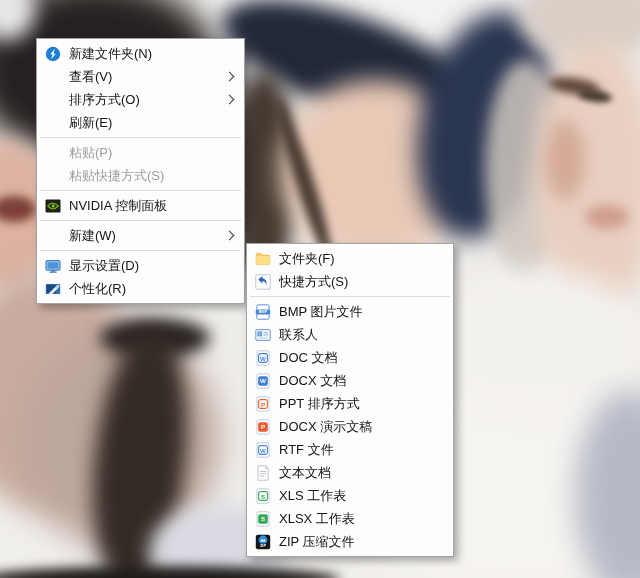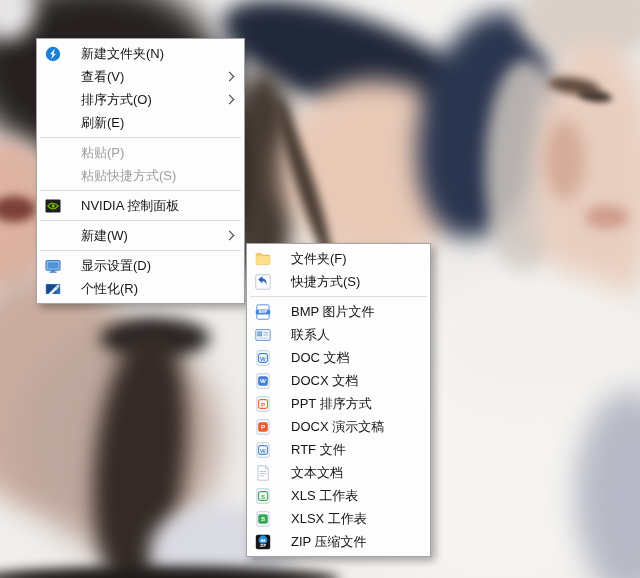--- a/index.html
+++ b/index.html
@@ -12,23 +12,23 @@
   .wallpaper{position:absolute; inset:0;}
   .blob{position:absolute; border-radius:50%;}
 
   .menu{
     position:absolute; box-sizing:border-box;
     background:#fdfdfd; border:1px solid #a3a3a3;
     box-shadow:4px 4px 8px rgba(0,0,0,0.32);
     padding:3px 0; z-index:5;
   }
   .menu.main-menu{ left:36px; top:38px;  width:209px; }
-  .menu.sub-menu { left:246px; top:243px; width:185px; z-index:6; }
-
-  .menu-item{ display:flex; align-items:center; height:23px; padding:0 8px; white-space:nowrap;gap:12px; }
+  .menu.sub-menu { left:246px; top:243px; width:208px; z-index:6; }
+
+  .menu-item{ display:flex; align-items:center; height:23px; padding:0 8px; white-space:nowrap; }
   .menu-item.disabled{ color:#9d9d9d;align-items:center; }
   .icon-slot{ width:16px; height:16px; margin-right:8px; flex:none;
               display:flex; align-items:center; justify-content:center; }
   .icon-slot svg{ display:block; }
   .label{ flex:1; overflow:hidden; }
   .shortcut{ padding-right:10px; }
   .chevron{
     width:6px; height:6px; flex:none; margin-right:3px;
     border-top:1.3px solid #3a3a3a; border-right:1.3px solid #3a3a3a;
     transform:rotate(45deg);

